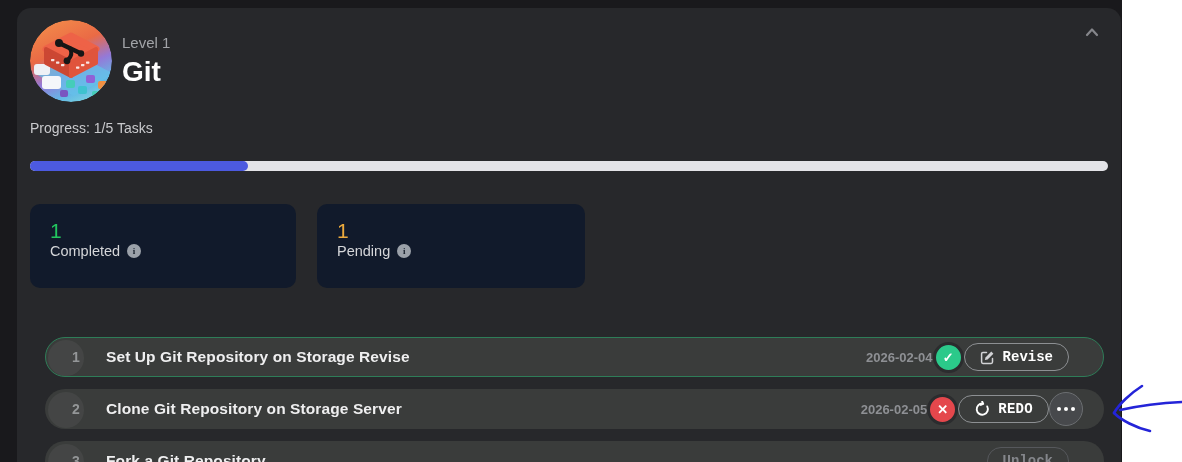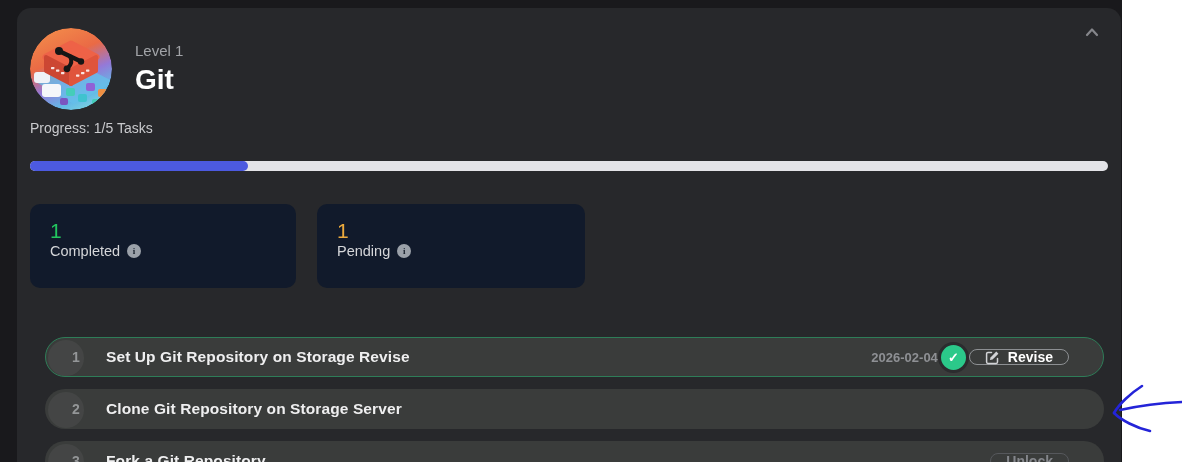--- a/index.html
+++ b/index.html
@@ -2,21 +2,21 @@
 <html><head>
 <meta charset="utf-8">
 <style>
   html,body{margin:0;padding:0;background:#fff;}
   body{font-family:"Liberation Sans",sans-serif;}
   .canvas{position:relative;width:1182px;height:462px;background:#ffffff;overflow:hidden;}
   .page-bg{position:absolute;left:0;top:0;width:1122px;height:462px;background:#19191c;}
   .panel{position:absolute;left:17px;top:8px;width:1104px;height:480px;background:#27282b;border-radius:14px;}
 
   
-  .hdr{position:absolute;left:13px;top:20px;display:flex;align-items:center;gap:23px;}
+  .hdr{position:absolute;left:13px;top:12px;display:flex;align-items:center;gap:10px;}
   .avatar{width:82px;height:82px;border-radius:50%;overflow:hidden;flex:0 0 auto;}
   .hdr-txt .lvl{font-size:15px;color:#a2a4a8;margin-bottom:5px;}
   .hdr-txt .ttl{font-size:28px;font-weight:700;color:#ffffff;}
   .chev{position:absolute;right:20px;top:16px;width:18px;height:18px;cursor:pointer;}
 
   
   .plabel{position:absolute;left:13px;top:112px;font-size:14px;color:#c9cacd;}
   .pbar{position:absolute;left:13px;top:153px;width:1078px;height:10px;border-radius:5px;background:#e3e3e7;}
   .pfill{height:10px;border-radius:5px;background:#4c5ae0;}
 
@@ -37,23 +37,23 @@
   .row-success{border-color:#2e7d58;}
   .row-shine{position:absolute;left:2px;top:2px;width:36px;height:36px;border-radius:50%;background:rgba(255,255,255,0.05);}
   .row-num{width:60px;text-align:center;font-size:14px;font-weight:700;color:#8f9193;flex:0 0 auto;}
   .row-title{font-size:15.5px;font-weight:600;color:#efeff0;letter-spacing:.1px;}
   .row-right{margin-left:auto;display:flex;align-items:center;}
   .row-date{font-size:13px;font-weight:700;color:#8e9094;}
   .badge{width:25px;height:25px;border-radius:50%;display:flex;align-items:center;justify-content:center;
          border:3px solid #2b2c2e;box-sizing:content-box;color:#fff;font-size:13px;font-weight:700;}
   .badge-ok{background:#2bc98a;}
   .badge-fail{background:#e4474c;}
-  .pill-btn{display:inline-flex;align-items:center;gap:8px;height:16px;padding:0 15px;border-radius:999px;
+  .pill-btn{display:inline-flex;align-items:center;gap:8px;height:28px;padding:0 15px;border-radius:999px;
             background:transparent;border:1px solid #8d9093;color:#ffffff;font-size:14px;font-weight:600;
-            font-family:Liberation Sans, sans-serif;cursor:pointer;}
+            font-family:Liberation Mono, monospace;cursor:pointer;}
   .pill-btn.bold{font-weight:700;letter-spacing:.3px;}
   .pill-btn.locked{border-color:#56585c;color:#84868b;cursor:default;}
   .mr-edge{margin-right:14px;}
   .more-btn{width:32px;height:32px;border-radius:50%;background:#47494c;border:1px solid #6b6e71;
             display:flex;align-items:center;justify-content:center;gap:3px;cursor:pointer;}
   .more-btn .dot{width:4px;height:4px;border-radius:50%;background:#ffffff;}
 
   
   .arrow-overlay{position:absolute;left:0;top:0;width:1182px;height:462px;pointer-events:none;z-index:50;}
 </style>
@@ -164,20 +164,38 @@
             </svg>
             <span>Revise</span>
           </button>
         </div>
       </div>
 
       <div class="row">
         <div class="row-shine"></div>
         <div class="row-num">2</div>
         <div class="row-title">Clone Git Repository on Storage Server</div>
+        <div class="row-right">
+          <span class="row-date">2026-02-05</span>
+          <span class="badge badge-fail">
+            <span>✕</span>
+          </span>
+          <button class="pill-btn bold">
+            <svg width="16" height="16" viewBox="0 0 16 16">
+              <path d="M13.2 5.4 A5.6 5.6 0 1 1 8.6 2.5" fill="none" stroke="#ffffff" stroke-width="1.9" stroke-linecap="round"></path>
+              <path d="M8.2 0.6 L9.2 2.9 L6.8 3.9" fill="none" stroke="#ffffff" stroke-width="1.9" stroke-linecap="round" stroke-linejoin="round"></path>
+            </svg>
+            <span>REDO</span>
+          </button>
+          <div class="more-btn">
+            <span class="dot"></span>
+            <span class="dot"></span>
+            <span class="dot"></span>
+          </div>
+        </div>
       </div>
 
       <div class="row">
         <div class="row-shine"></div>
         <div class="row-num">3</div>
         <div class="row-title">Fork a Git Repository</div>
         <div class="row-right">
           <button class="pill-btn locked mr-edge">
             <span>Unlock</span>
           </button>

